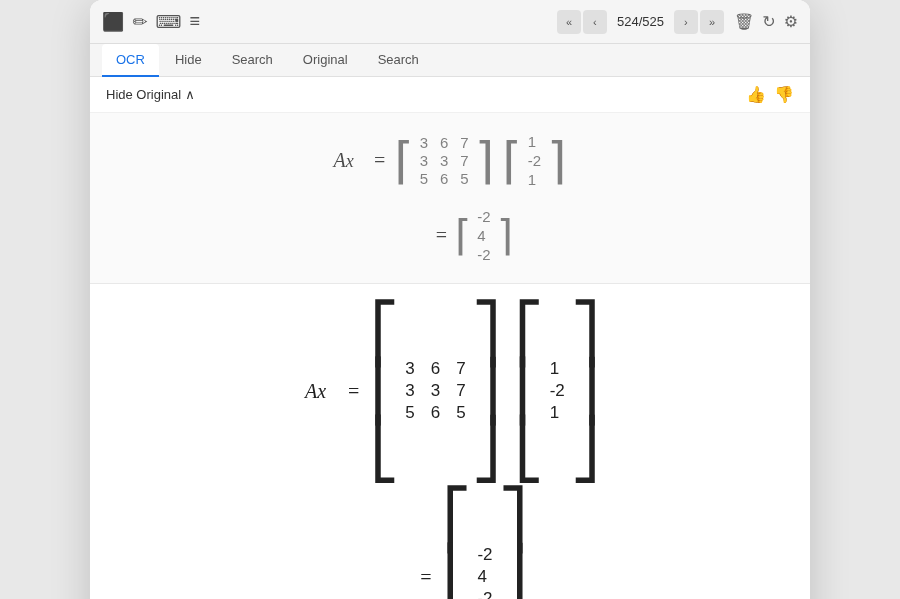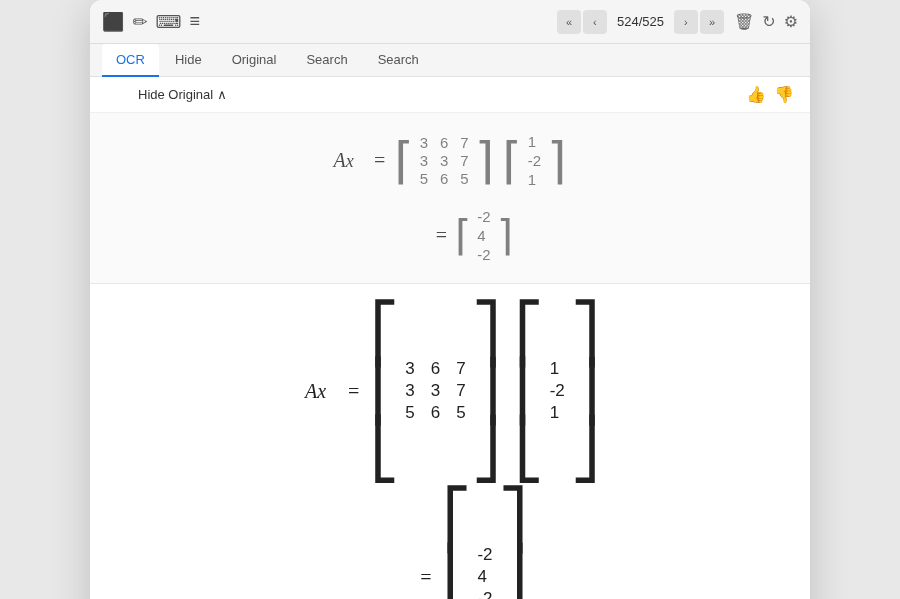--- a/index.html
+++ b/index.html
@@ -108,21 +108,20 @@
     }
     .hide-original-btn {
       font-size: 13px;
       color: #333;
       cursor: pointer;
       display: flex;
       align-items: center;
       gap: 4px;
       background: none;
       border: none;
-      margin-left: 32px;
     }
     .feedback-icons {
       display: flex;
       gap: 8px;
     }
     .feedback-icon {
       font-size: 16px;
       color: #888;
       cursor: pointer;
       background: none;
@@ -199,22 +198,22 @@
     <div class="titlebar-right">
       <span>🗑</span>
       <span>↻</span>
       <span>⚙</span>
     </div>
   </div>
 
   <div class="tabs">
     <div class="tab active">OCR</div>
     <div class="tab">Hide</div>
+    <div class="tab">Search</div>
     <div class="tab">Original</div>
-    <div class="tab">Search</div>
     <div class="tab">Search</div>
   </div>
 
   <div class="content-area">
 
     <div class="hide-original-bar">
       <button class="hide-original-btn">
         <span>Hide Original</span>
         <span>∧</span>
       </button>

